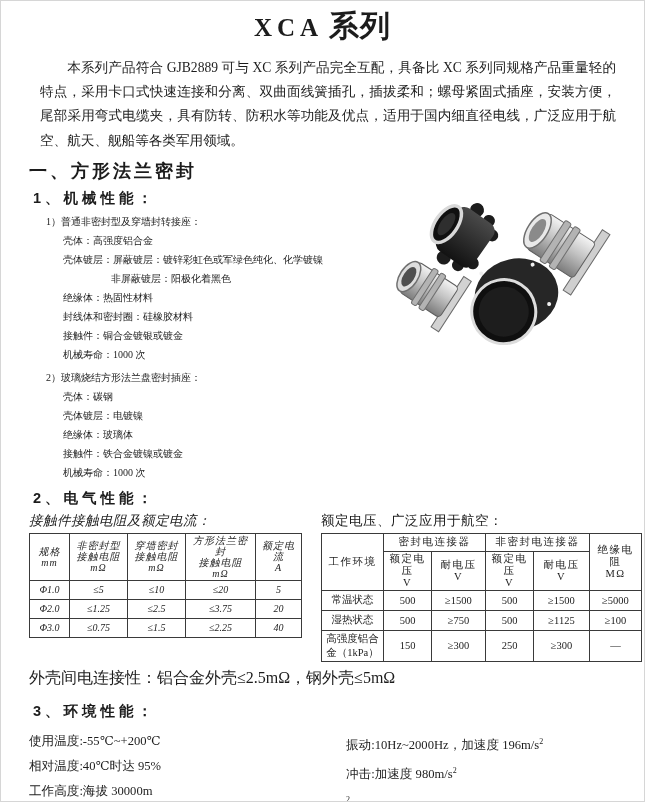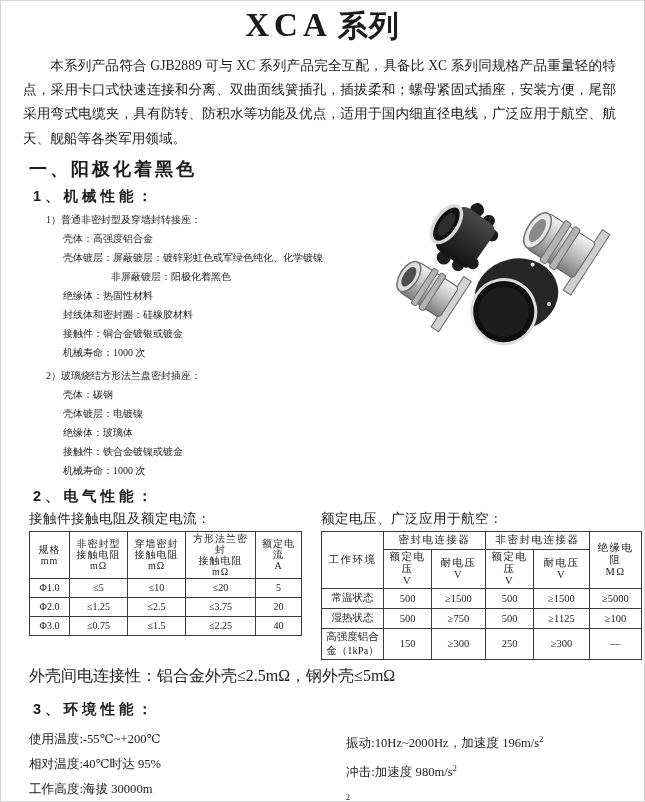--- a/index.html
+++ b/index.html
@@ -4,39 +4,39 @@
 <style>
   html,body{margin:0;padding:0;background:#e9e9e9;}
   .page{
     position:relative;width:645px;height:802px;margin:0 auto;
     background:#ffffff;border:1px solid #d6d6d6;box-sizing:border-box;
     font-family:"Liberation Serif","DejaVu Serif",serif;color:#1c1c1c;
     overflow:hidden;
   }
   
   .title{margin:0;padding-top:5px;text-align:center;line-height:38px;}
-  .title-latin{font-family:"Liberation Serif","DejaVu Serif",serif;font-weight:bold;font-size:33px;letter-spacing:5px;}
+  .title-latin{font-family:"Liberation Serif","DejaVu Serif",serif;font-weight:bold;font-size:25px;letter-spacing:5px;}
   .title-cn{font-family:"Liberation Sans","DejaVu Sans",sans-serif;font-weight:900;font-size:30px;letter-spacing:1px;margin-left:6px;}
   
-  .intro{margin:9px 28px 0 22px;font-size:13.6px;line-height:24.2px;text-align:justify;text-indent:2em;}
+  .intro{margin:9px 28px 0 39px;font-size:13.6px;line-height:24.2px;text-align:justify;text-indent:2em;}
   
   .h-sec{margin:7px 0 0 28px;font-family:"Liberation Sans","DejaVu Sans",sans-serif;font-weight:bold;font-size:18px;letter-spacing:3px;line-height:22px;}
   .h-sub{margin:7px 0 0 32px;font-family:"Liberation Sans","DejaVu Sans",sans-serif;font-weight:bold;font-size:14.5px;letter-spacing:4px;line-height:19px;}
   
   .mech-group{margin:4px 0 0 45px;font-size:10px;line-height:19px;}
   .mech-group.second{}
   .g-title{margin:0;}
   .g-item{margin-left:17px;}
   .g-item.indent2{margin-left:65px;}
   
   .photo{position:absolute;left:383px;top:186px;width:252px;height:158px;}
   
   .tables-row{display:flex;margin:4px 0 0 28px;}
   .tbl-block{}
-  .tbl-block.left{width:292px;}
+  .tbl-block.left{width:292px;font-style:italic;}
   .tbl-title{font-size:13.5px;line-height:18px;margin:0 0 3px 0;letter-spacing:0.5px;}
   table{border-collapse:collapse;table-layout:fixed;}
   th,td{border:1px solid #3a3a3a;text-align:center;vertical-align:middle;padding:1px 2px;font-weight:normal;}
   .t-contact{width:272px;font-size:10px;}
   .t-contact th{line-height:11px;letter-spacing:1px;}
   .t-contact .hrow{height:36px;}
   .t-contact .drow{height:19px;}
   .t-volt{width:320px;font-size:10.5px;}
   .t-volt th{letter-spacing:1.5px;line-height:12px;}
   .t-volt .hrow1{height:18px;}
@@ -53,21 +53,21 @@
 </style>
 </head>
 <body>
 
 <div class="page">
 
   <h1 class="title"><span class="title-latin">XCA</span><span class="title-cn">系列</span></h1>
 
   <p class="intro">本系列产品符合 GJB2889 可与 XC 系列产品完全互配，具备比 XC 系列同规格产品重量轻的特点，采用卡口式快速连接和分离、双曲面线簧插孔，插拔柔和；螺母紧固式插座，安装方便，尾部采用弯式电缆夹，具有防转、防积水等功能及优点，适用于国内细直径电线，广泛应用于航空、航天、舰船等各类军用领域。</p>
 
-  <div class="h-sec">一、阳极化着黑色</div>
+  <div class="h-sec">一、方形法兰密封</div>
 
   <div class="h-sub">1、机械性能：</div>
 
   <div class="mech-group">
     <div class="g-title">1）普通非密封型及穿墙封转接座：</div>
     <div class="g-item">壳体：高强度铝合金</div>
     <div class="g-item">壳体镀层：屏蔽镀层：镀锌彩虹色或军绿色纯化、化学镀镍</div>
     <div class="g-item indent2">非屏蔽镀层：阳极化着黑色</div>
     <div class="g-item">绝缘体：热固性材料</div>
     <div class="g-item">封线体和密封圈：硅橡胶材料</div>

